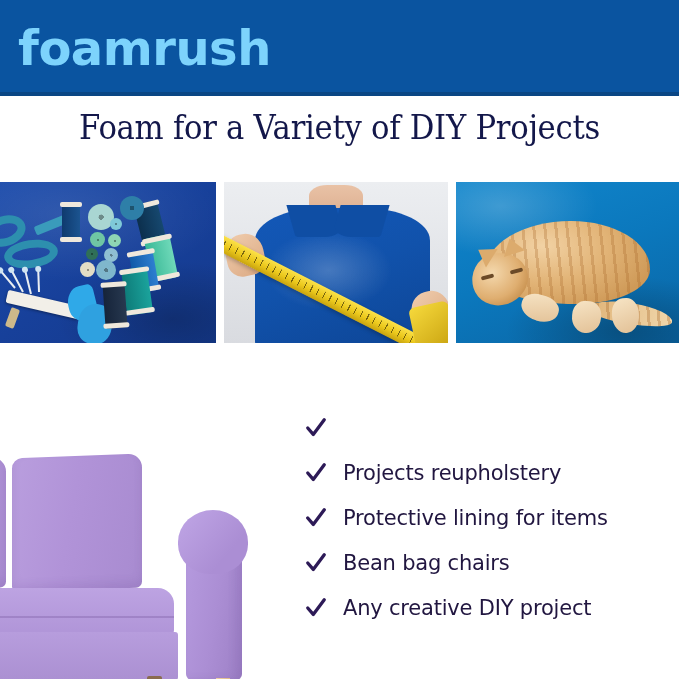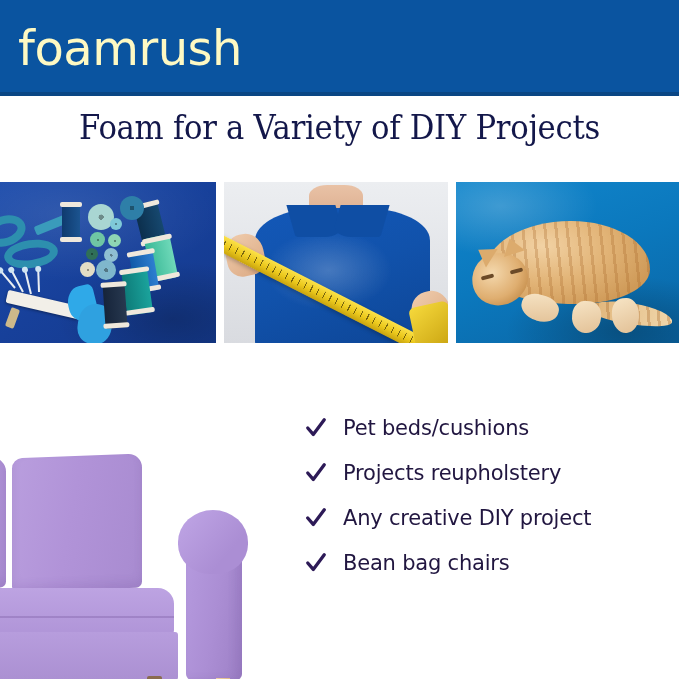--- a/index.html
+++ b/index.html
@@ -15,24 +15,24 @@
   .header-bar{
     position:absolute; left:0; top:0; width:679px; height:96px;
     background:#0a54a0;
   }
   .header-bar .underline{
     position:absolute; left:0; bottom:0; width:100%; height:4px;
     background:#0a4684;
   }
   .brand-logo{
     position:absolute; left:18px; top:24px;
-    color:#fef9c3;
+    color:#7dd3fc;
     font-family:"DejaVu Sans", sans-serif;
     font-size:48px;
-    font-weight:400;
+    font-weight:700;
     letter-spacing:-0.5px;
     line-height:1;
   }
 
   
   .headline{
     position:absolute; left:0; top:108px; width:679px;
     text-align:center;
     color:#13174a;
     font-family:"DejaVu Serif", serif;
@@ -345,44 +345,51 @@
 </div>
 
 <div class="feature-list">
 
   <div class="feature-item">
     <span class="check-icon">
       <svg viewBox="0 0 24 24">
           <path d="M3 12 L9 19 L21 3" fill="none" stroke="#2d1a57" stroke-width="3.6" stroke-linecap="round" stroke-linejoin="round"></path>
         </svg>
     </span>
-    <span class="feature-label">Pet beds/cushions</span>
   </div>
 
   <div class="feature-item">
     <span class="check-icon">
       <svg viewBox="0 0 24 24">
           <path d="M3 12 L9 19 L21 3" fill="none" stroke="#2d1a57" stroke-width="3.6" stroke-linecap="round" stroke-linejoin="round"></path>
         </svg>
     </span>
     <span class="feature-label">Projects reupholstery</span>
   </div>
 
+  <div class="feature-item">
+    <span class="check-icon">
+      <svg viewBox="0 0 24 24">
+          <path d="M3 12 L9 19 L21 3" fill="none" stroke="#2d1a57" stroke-width="3.6" stroke-linecap="round" stroke-linejoin="round"></path>
+        </svg>
+    </span>
+    <span class="feature-label">Protective lining for items</span>
+  </div>
+
+  <div class="feature-item">
+    <span class="check-icon">
+      <svg viewBox="0 0 24 24">
+          <path d="M3 12 L9 19 L21 3" fill="none" stroke="#2d1a57" stroke-width="3.6" stroke-linecap="round" stroke-linejoin="round"></path>
+        </svg>
+    </span>
+    <span class="feature-label">Bean bag chairs</span>
+  </div>
 
   <div class="feature-item">
     <span class="check-icon">
       <svg viewBox="0 0 24 24">
           <path d="M3 12 L9 19 L21 3" fill="none" stroke="#2d1a57" stroke-width="3.6" stroke-linecap="round" stroke-linejoin="round"></path>
         </svg>
     </span>
     <span class="feature-label">Any creative DIY project</span>
   </div>
 
-  <div class="feature-item">
-    <span class="check-icon">
-      <svg viewBox="0 0 24 24">
-          <path d="M3 12 L9 19 L21 3" fill="none" stroke="#2d1a57" stroke-width="3.6" stroke-linecap="round" stroke-linejoin="round"></path>
-        </svg>
-    </span>
-    <span class="feature-label">Bean bag chairs</span>
-  </div>
-
 </div>
 
 </body></html>

